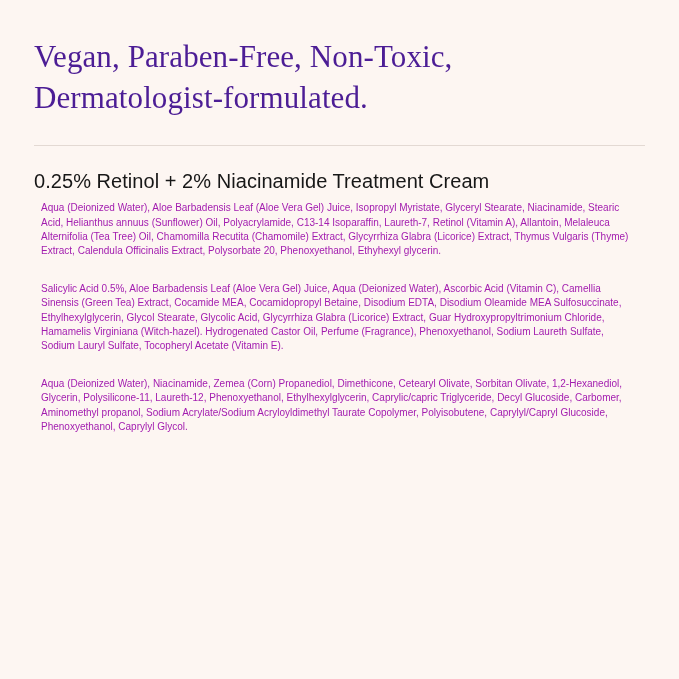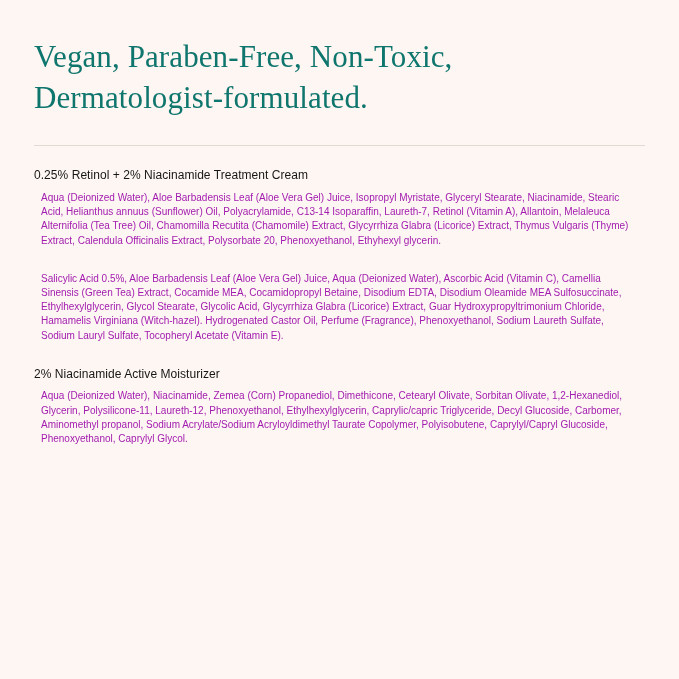--- a/index.html
+++ b/index.html
@@ -19,35 +19,35 @@
     width: 679px;
     height: 679px;
     padding: 32px 34px 0 34px;
     background: #fdf6f2;
   }
   .headline {
     font-family: "Liberation Serif", serif;
     font-size: 31px;
     line-height: 1.33;
     font-weight: 400;
-    color: #0f766e;
+    color: #4c1d95;
     letter-spacing: 0.1px;
     margin: 4px 0 0 0;
     max-width: 620px;
   }
   .divider {
     border: none;
     border-top: 1px solid #e3d9d3;
     margin: 27px 0 0 0;
   }
   .section {
     margin-top: 22px;
   }
   .section-title {
-    font-size: 12px;
+    font-size: 20px;
     font-weight: 400;
     color: #171717;
     letter-spacing: 0.05px;
     margin: 0 0 3px 0;
     line-height: 1.3;
   }
   .section-body {
     font-size: 10px;
     line-height: 1.42;
     color: #a21caf;
@@ -69,17 +69,16 @@
   <div class="section">
     <h2 class="section-title">0.25% Retinol + 2% Niacinamide Treatment Cream</h2>
     <p class="section-body">Aqua (Deionized Water), Aloe Barbadensis Leaf (Aloe Vera Gel) Juice, Isopropyl Myristate, Glyceryl Stearate, Niacinamide, Stearic Acid, Helianthus annuus (Sunflower) Oil, Polyacrylamide, C13-14 Isoparaffin, Laureth-7, Retinol (Vitamin A), Allantoin, Melaleuca Alternifolia (Tea Tree) Oil, Chamomilla Recutita (Chamomile) Extract, Glycyrrhiza Glabra (Licorice) Extract, Thymus Vulgaris (Thyme) Extract, Calendula Officinalis Extract, Polysorbate 20, Phenoxyethanol, Ethyhexyl glycerin.</p>
   </div>
 
   <div class="section gap-mid">
     <p class="section-body">Salicylic Acid 0.5%, Aloe Barbadensis Leaf (Aloe Vera Gel) Juice, Aqua (Deionized Water), Ascorbic Acid (Vitamin C), Camellia Sinensis (Green Tea) Extract, Cocamide MEA, Cocamidopropyl Betaine, Disodium EDTA, Disodium Oleamide MEA Sulfosuccinate, Ethylhexylglycerin, Glycol Stearate, Glycolic Acid, Glycyrrhiza Glabra (Licorice) Extract, Guar Hydroxypropyltrimonium Chloride, Hamamelis Virginiana (Witch-hazel). Hydrogenated Castor Oil, Perfume (Fragrance), Phenoxyethanol, Sodium Laureth Sulfate, Sodium Lauryl Sulfate, Tocopheryl Acetate (Vitamin E).</p>
   </div>
 
   <div class="section gap-mid">
-    <h2 class="section-title">2% Niacinamide Active Moisturizer</h2>
     <p class="section-body">Aqua (Deionized Water), Niacinamide, Zemea (Corn) Propanediol, Dimethicone, Cetearyl Olivate, Sorbitan Olivate, 1,2-Hexanediol, Glycerin, Polysilicone-11, Laureth-12, Phenoxyethanol, Ethylhexylglycerin, Caprylic/capric Triglyceride, Decyl Glucoside, Carbomer, Aminomethyl propanol, Sodium Acrylate/Sodium Acryloyldimethyl Taurate Copolymer, Polyisobutene, Caprylyl/Capryl Glucoside, Phenoxyethanol, Caprylyl Glycol.</p>
   </div>
 
 </div>
 
 </body></html>

